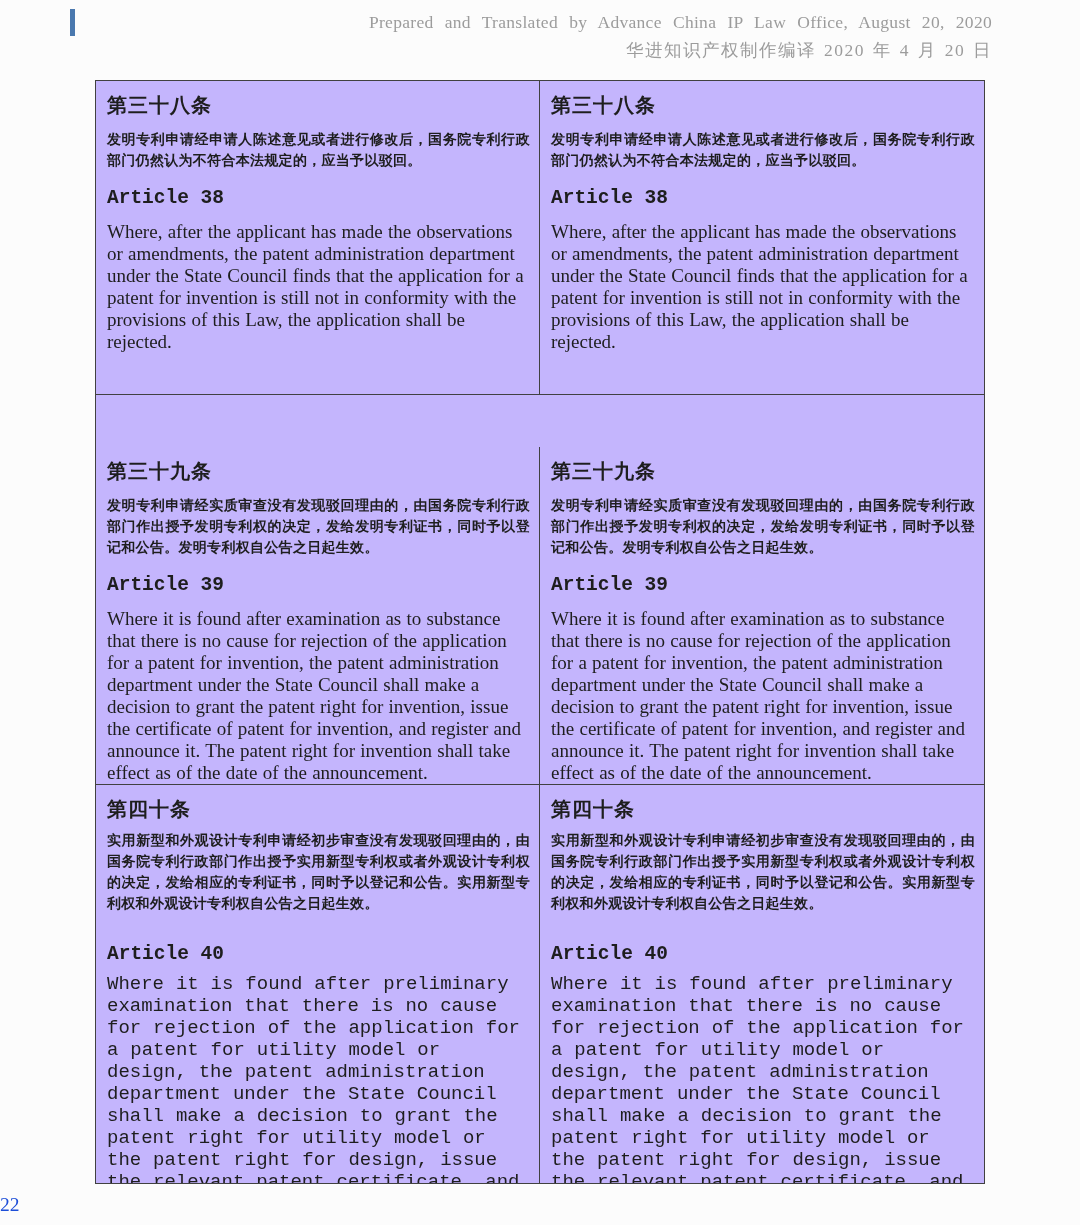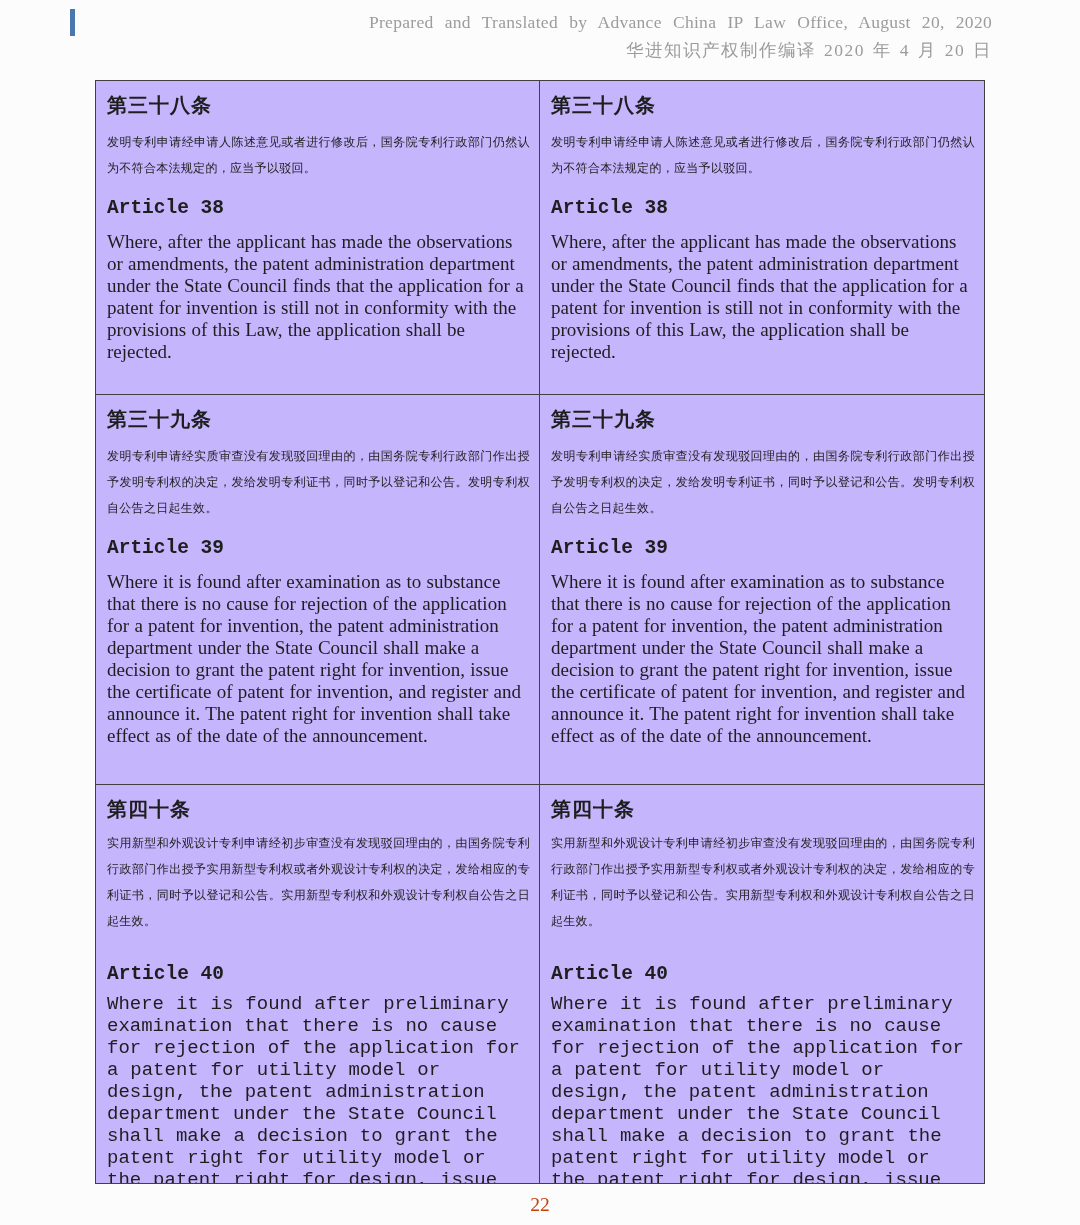--- a/index.html
+++ b/index.html
@@ -62,46 +62,47 @@
   }
   .t-row {
     display: flex;
     box-sizing: border-box;
     overflow: hidden;
   }
   .t-row:not(:last-child) {
     border-bottom: 1.5px solid #414141;
   }
   .t-row.r1 { height: 313.5px; }
-  .t-row.r2 { height: 390px; }
+  .t-row.r2 { height: 390px; align-items: flex-end; }
   .t-row.r3 { height: 398.5px; }
 
   .t-cell {
     box-sizing: border-box;
     width: 50%;
     padding: 8px 9px 0 11px;
     overflow: hidden;
   }
   .t-cell.left {
     border-right: 1.5px solid #414141;
   }
 
   .zh-heading {
     font-size: 20px;
     font-weight: 700;
     line-height: 24px;
     letter-spacing: 1px;
     margin: 4px 0 0 0;
   }
   .zh-text {
-    font-size: 12px;
-    line-height: 26px;
+    font-size: 14px;
+    line-height: 21px;
     letter-spacing: 0.3px;
     text-align: justify;
     margin: 12px 0 0 0;
+    font-weight: bold;
   }
   .en-heading {
     font-size: 19.5px;
     font-weight: 700;
     line-height: 24px;
     margin: 15px 0 0 0;
     font-family: Liberation Mono, monospace;
   }
   .en-text {
     font-size: 19px;
@@ -114,23 +115,22 @@
   .t-row.r3 .zh-text   { margin-top: 9px; }
   .t-row.r3 .en-heading{ margin-top: 28px; }
   .t-row.r3 .en-text   { margin-top: 7px; font-family: Liberation Mono, monospace; }
 
   
   .page-number {
     position: absolute;
     left: 0;
     right: 0;
     top: 1194px;
-    text-align: center;
     font-size: 19.5px;
-    color: #c2410c;
+    color: #1d4ed8;
   }
 </style>
 </head>
 <body>
 
 <div class="accent-bar"></div>
 
 <div class="page-header">
   <div class="line1">Prepared and Translated by Advance China IP Law Office, August 20, 2020</div>
   <div class="line2">华进知识产权制作编译 2020 年 4 月 20 日</div>

